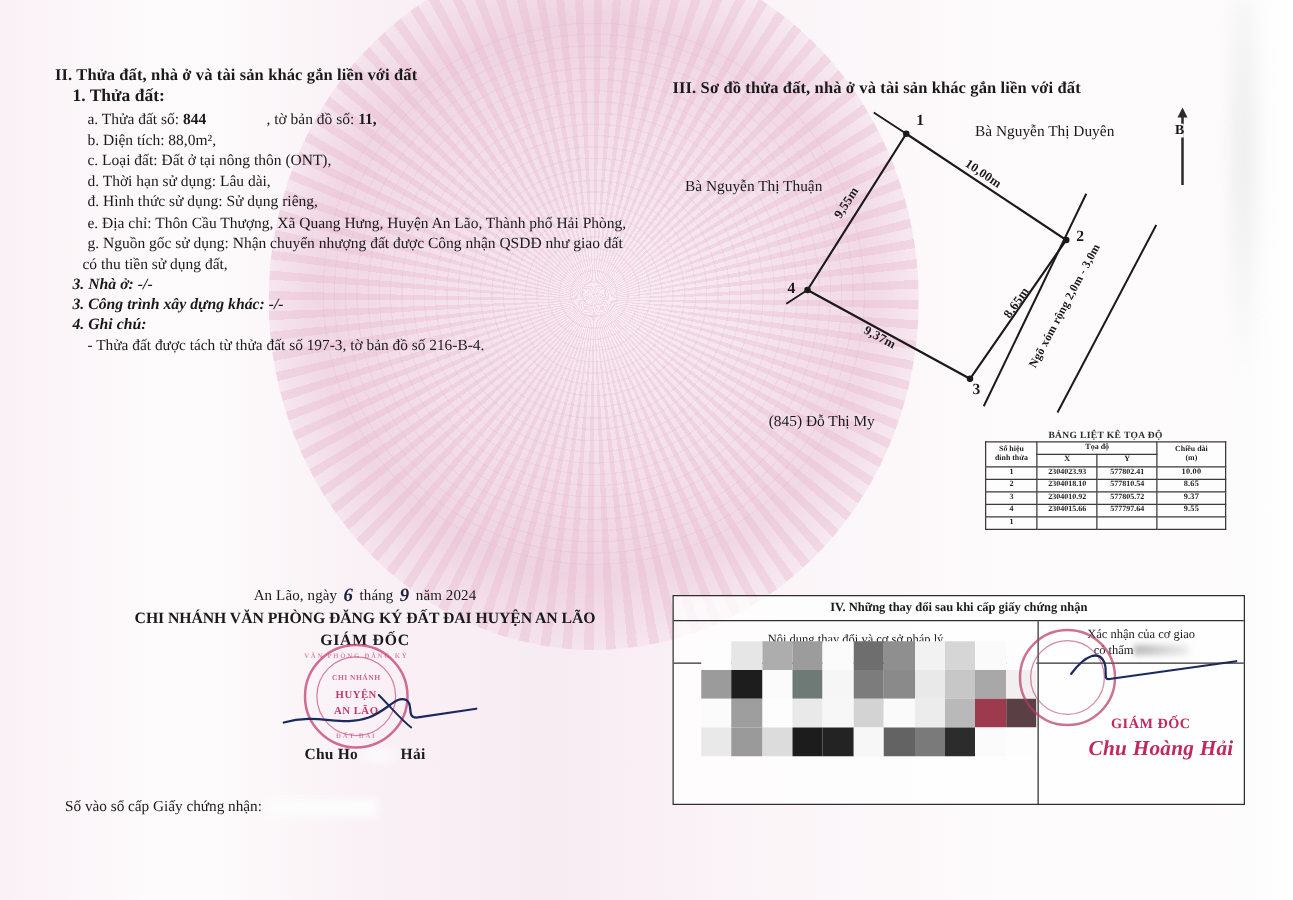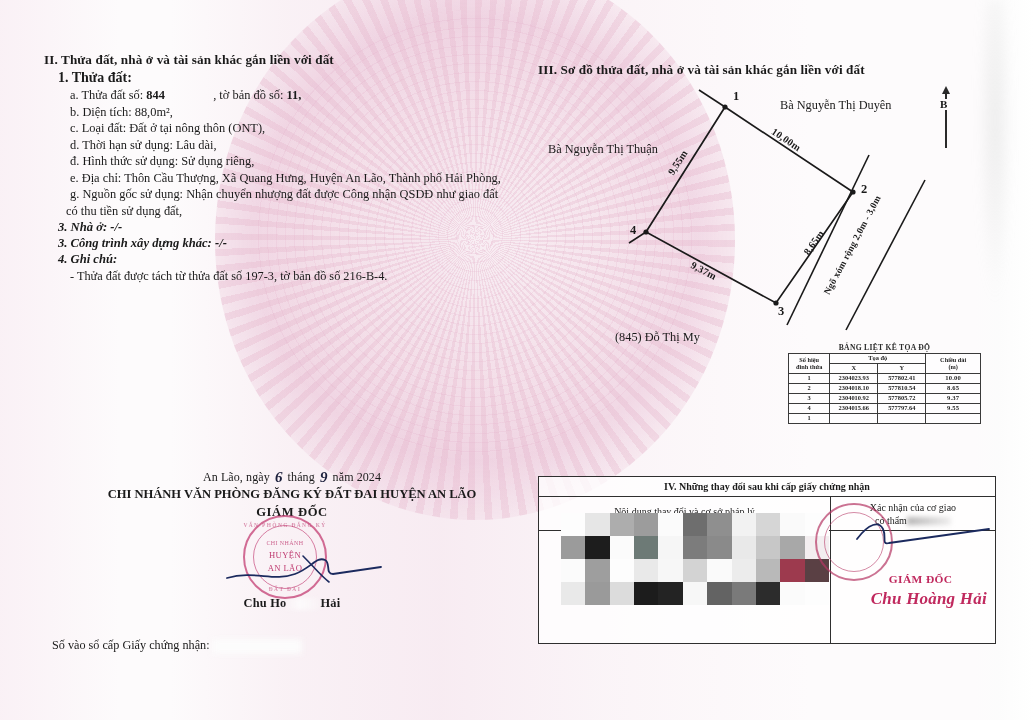--- a/index.html
+++ b/index.html
@@ -317,21 +317,21 @@
     position: absolute; inset: 10px;
     border: 1.4px solid #c0366e;
     border-radius: 50%;
     opacity: .62;
   }
   #stamp1 .s-txt {
     position: absolute;
     left: 0; right: 0;
     text-align: center;
     font-size: 7.4px;
-    font-weight: normal;
+    font-weight: bold;
     color: #bf3a70;
     letter-spacing: .4px;
   }
   #stamp1 .s1 { top: 25px; font-size: 6px; opacity: .78; }
   #stamp1 .s2 { top: 35px; font-size: 8.6px; }
   #stamp1 .s3 { top: 48px; font-size: 8.6px; }
   #stamp1 .arc {
     position: absolute;
     left: 0; right: 0;
     text-align: center;

